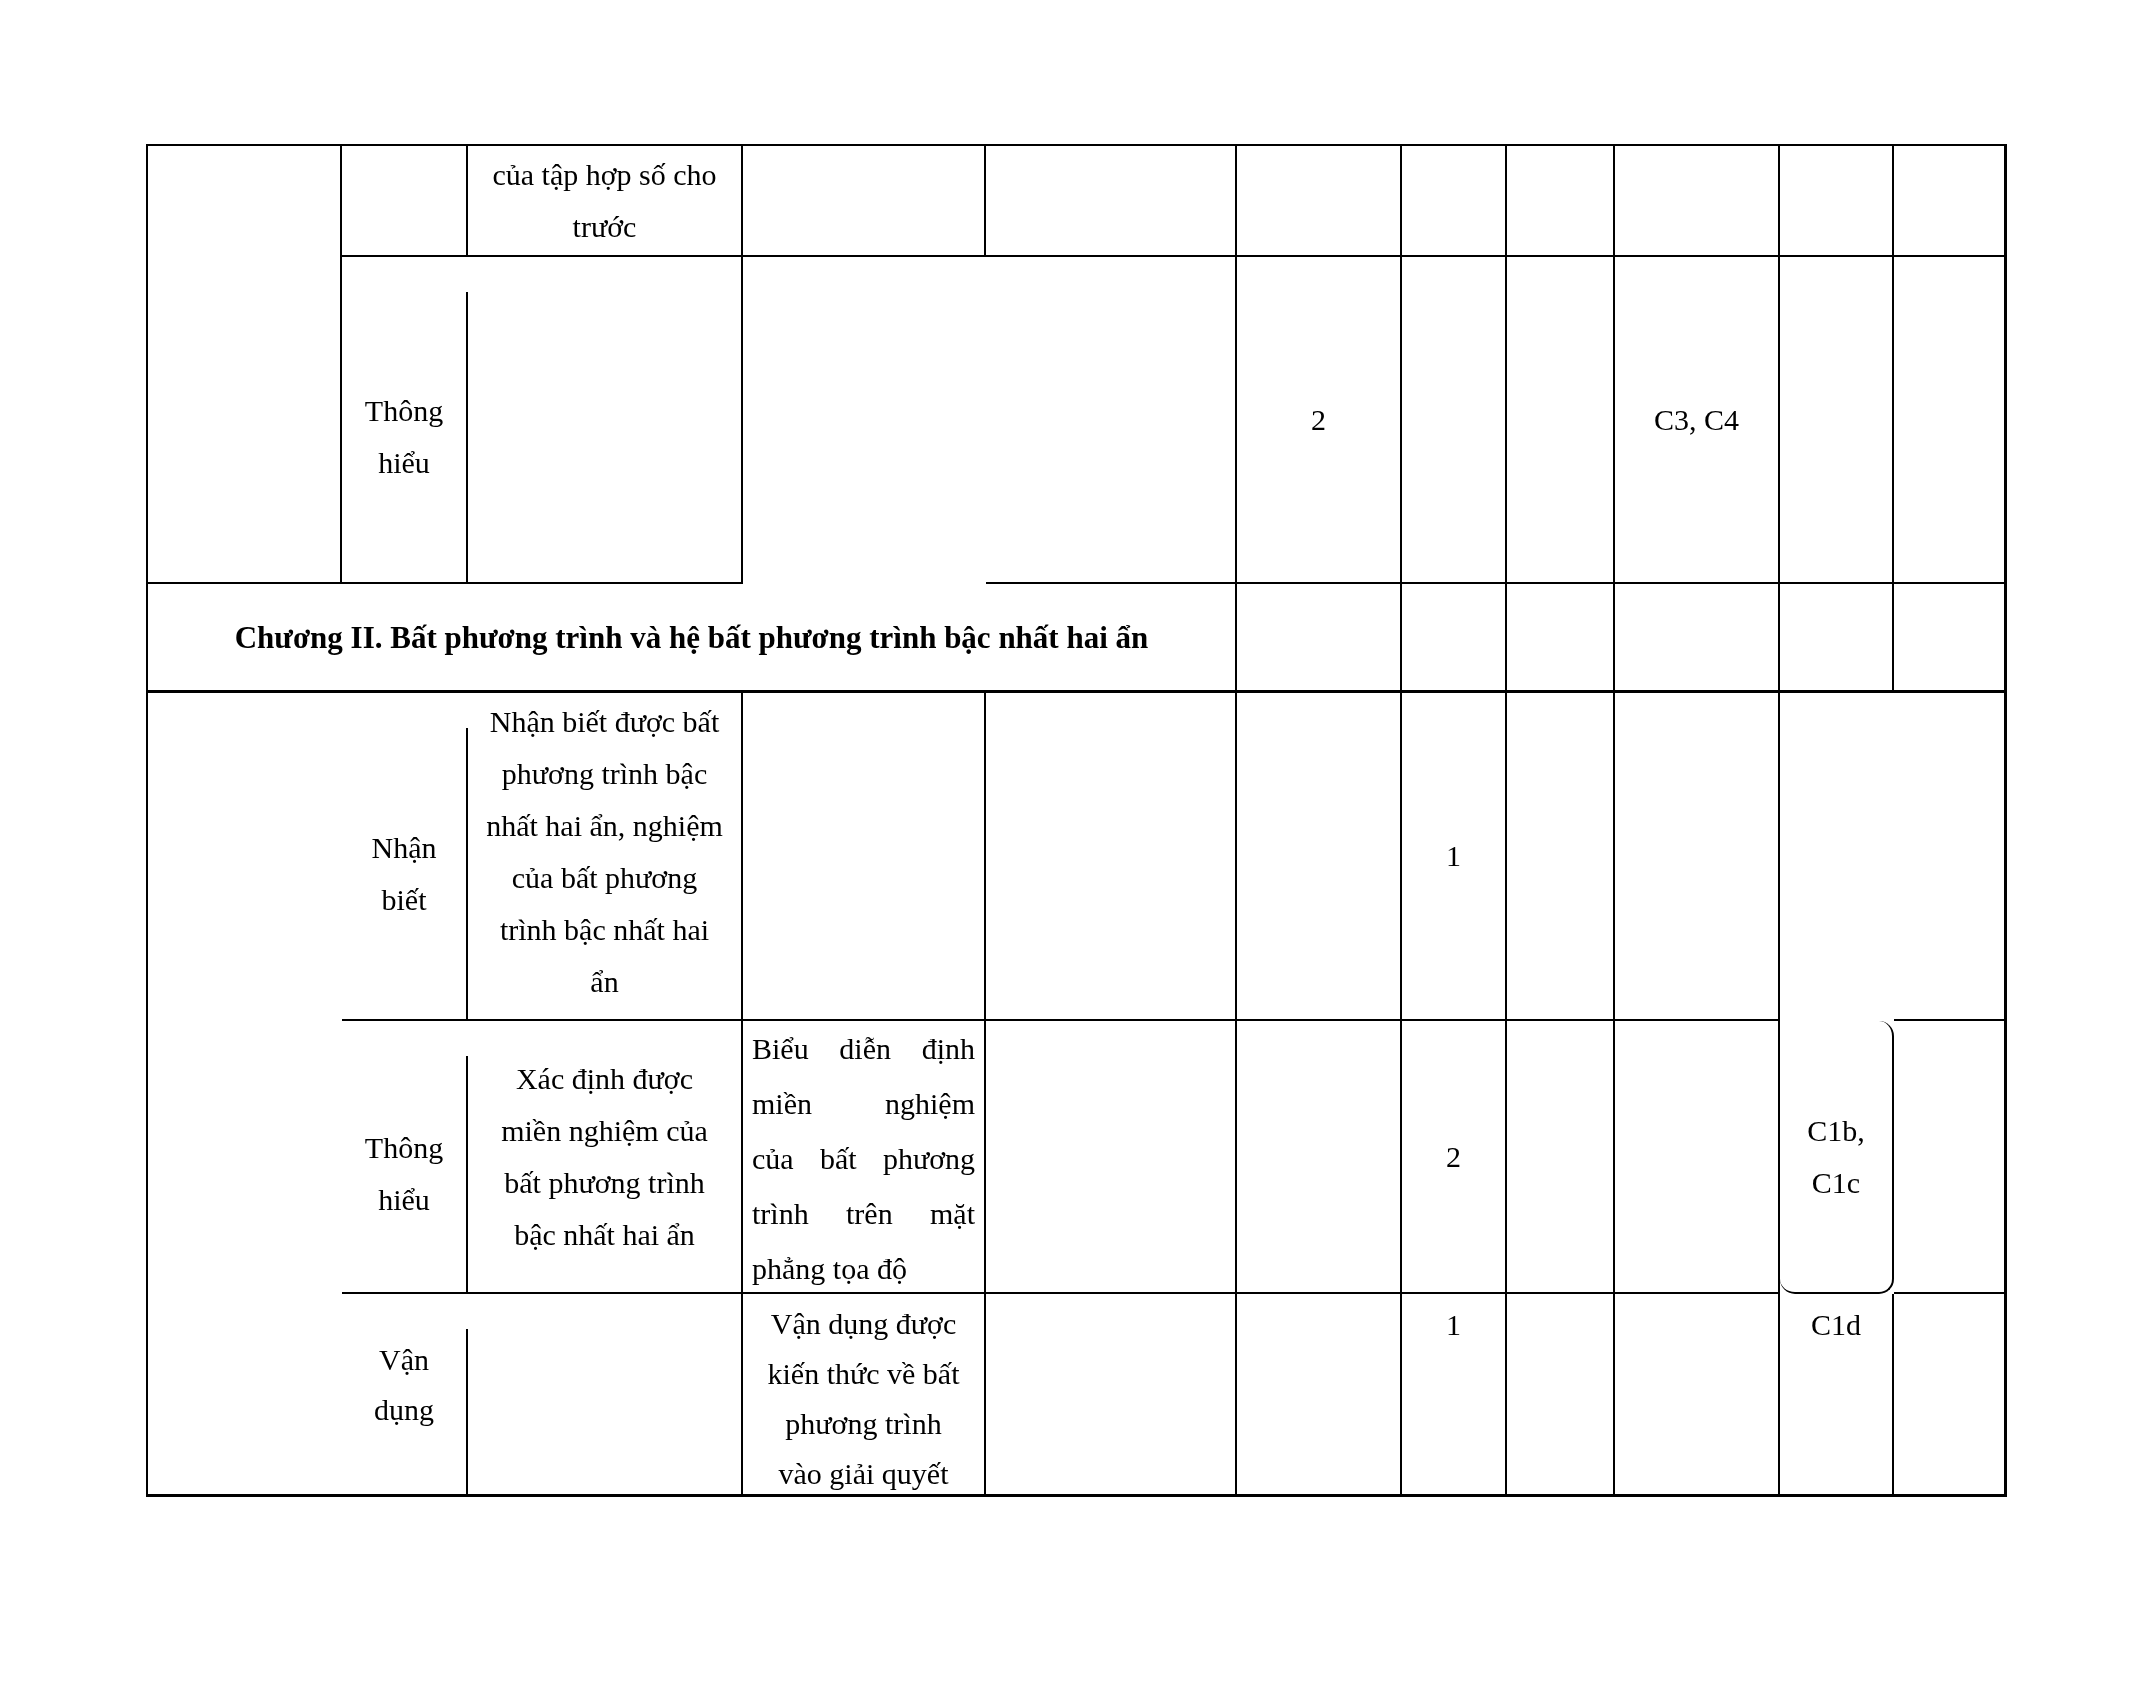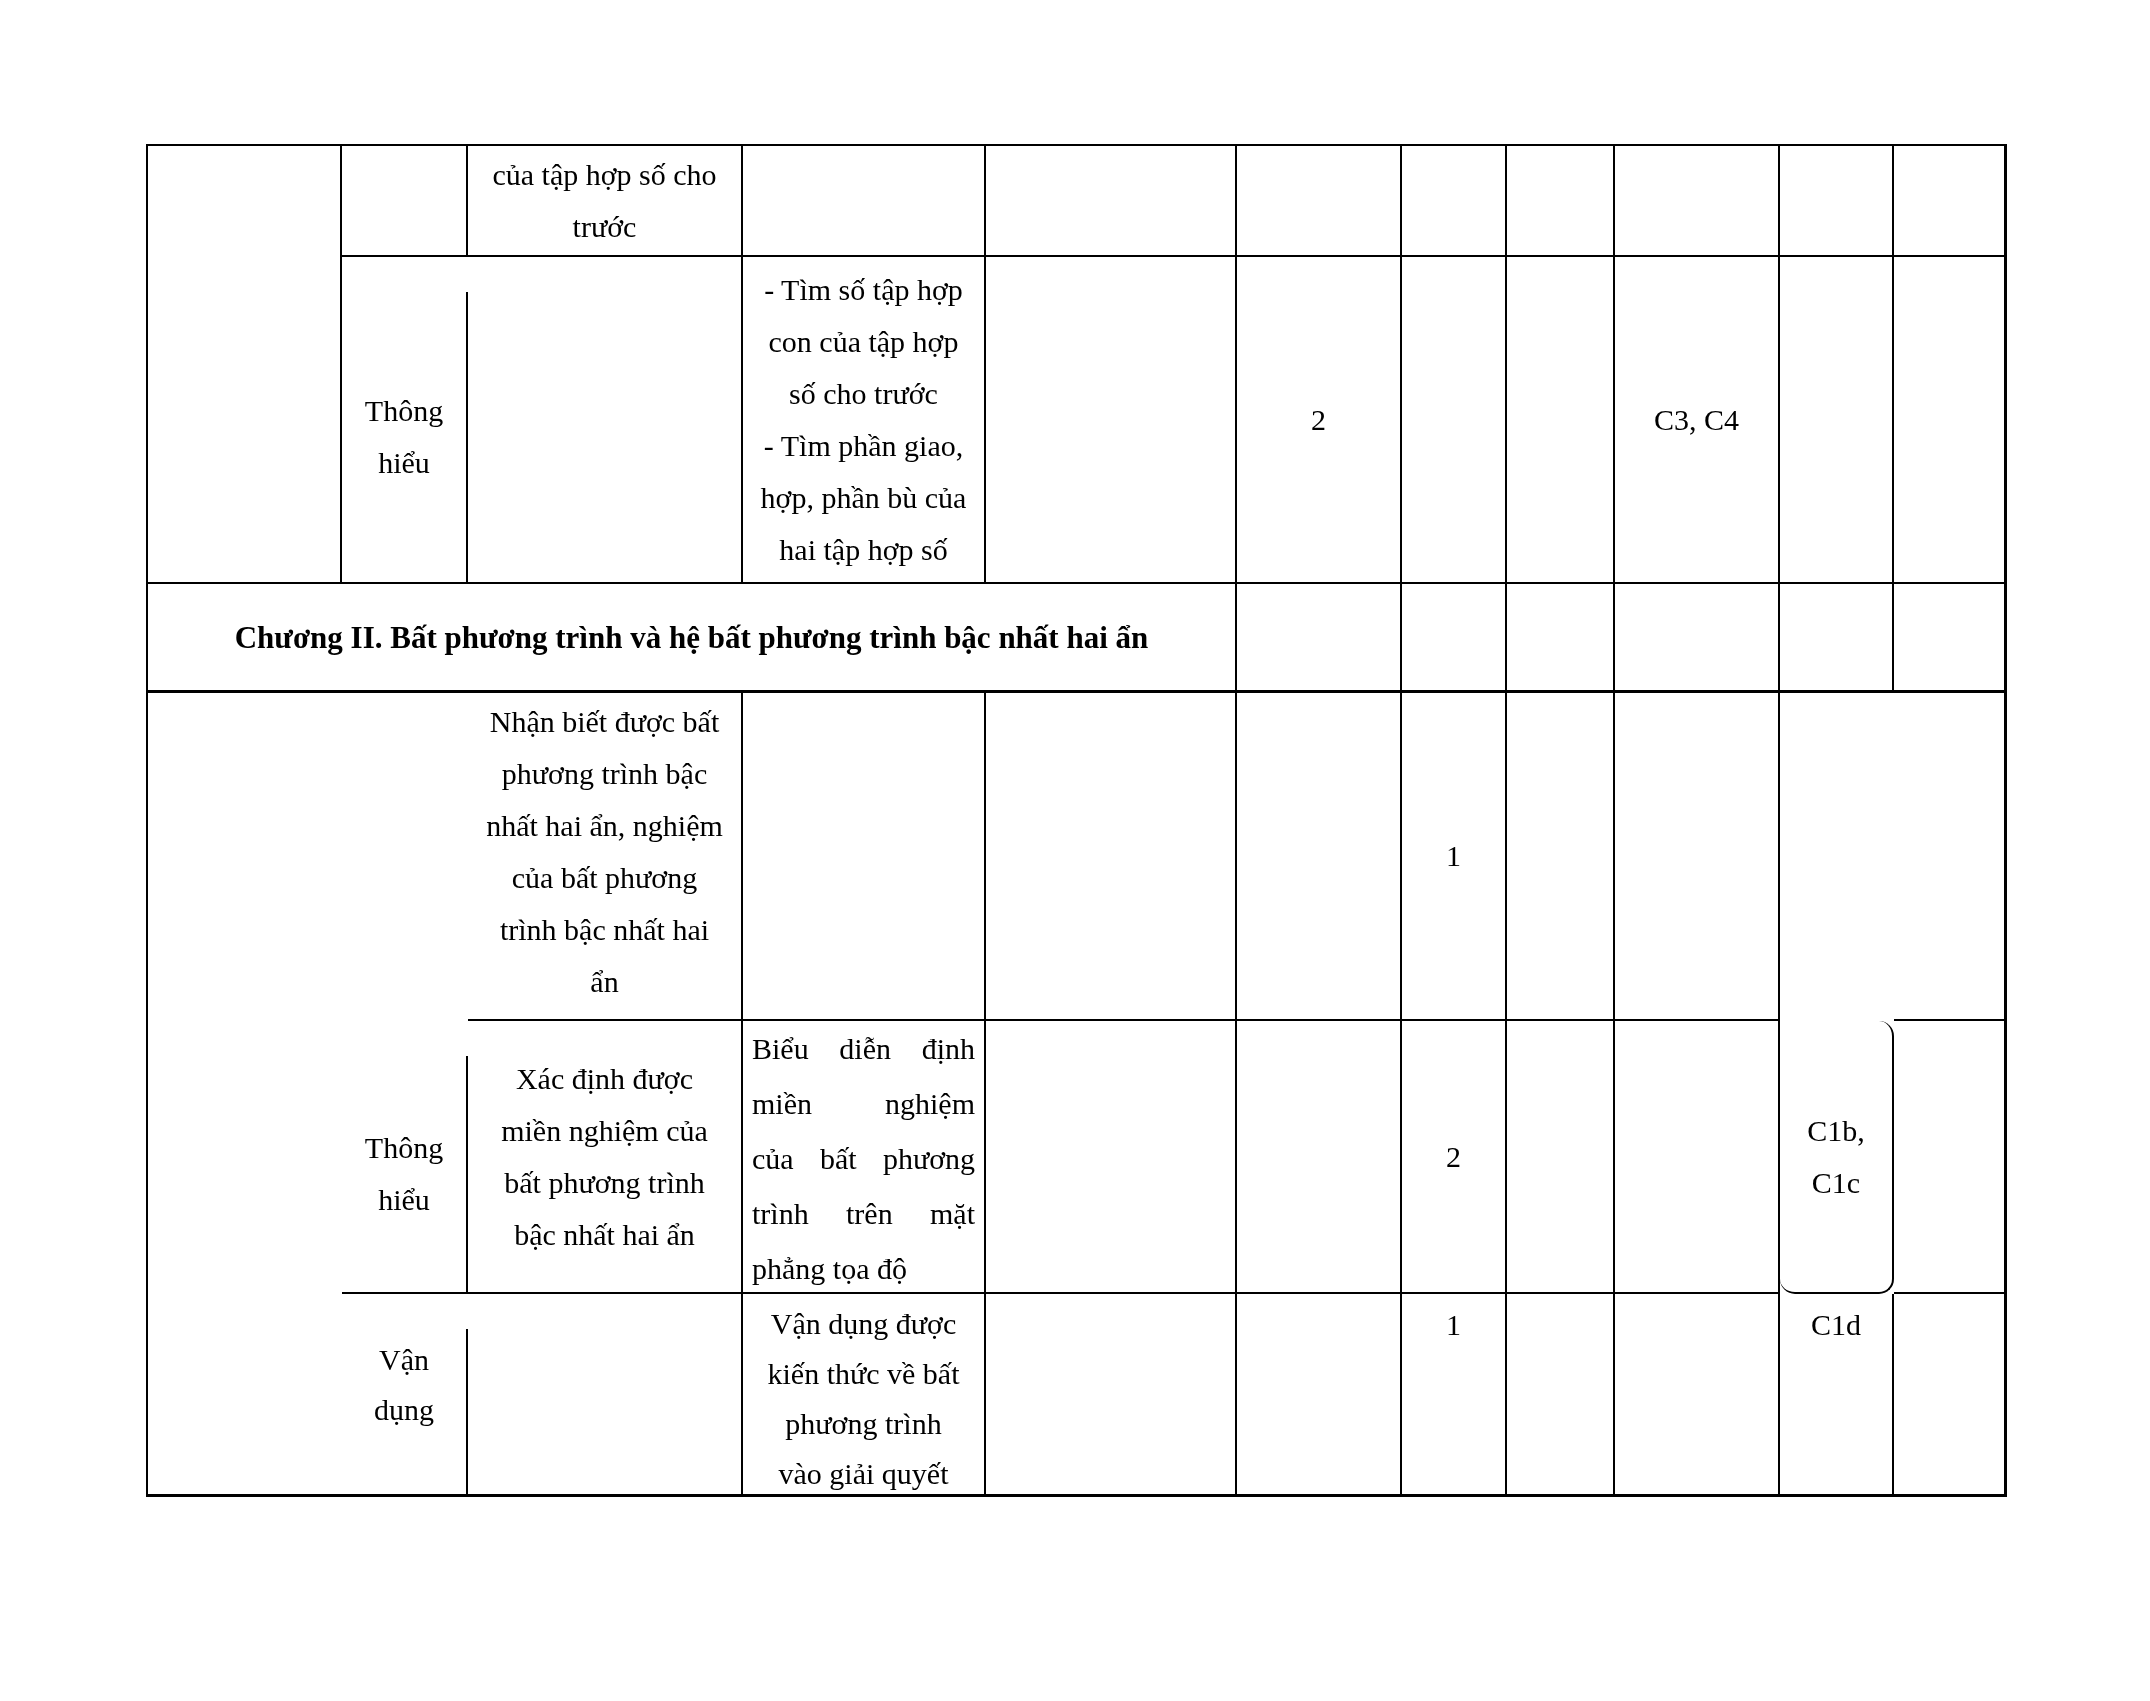--- a/index.html
+++ b/index.html
@@ -75,28 +75,20 @@
     <div class="cell" style="grid-column:8;grid-row:1;"></div>
     <div class="cell" style="grid-column:9;grid-row:1;"></div>
     <div class="cell" style="grid-column:10;grid-row:1;"></div>
     <div class="cell nb-r" style="grid-column:11;grid-row:1;"></div>
 
     <div class="cell b" style="grid-column:2;grid-row:2;">
       <div class="txt">Thông
 hiểu</div>
     </div>
     <div class="cell" style="grid-column:3;grid-row:2;"></div>
-    <div class="cell" style="grid-column:4;grid-row:2;">
-      <div class="txt">- Tìm số tập hợp
-con của tập hợp
-số cho trước
-- Tìm phần giao,
-hợp, phần bù của
-hai tập hợp số</div>
-    </div>
     <div class="cell" style="grid-column:5;grid-row:2;"></div>
     <div class="cell" style="grid-column:6;grid-row:2;">
       <div class="txt">2</div>
     </div>
     <div class="cell" style="grid-column:7;grid-row:2;"></div>
     <div class="cell" style="grid-column:8;grid-row:2;"></div>
     <div class="cell" style="grid-column:9;grid-row:2;">
       <div class="txt">C3, C4</div>
     </div>
     <div class="cell" style="grid-column:10;grid-row:2;"></div>
@@ -106,20 +98,24 @@
       <div class="txt chapter">Chương II. Bất phương trình và hệ bất phương trình bậc nhất hai ẩn</div>
     </div>
     <div class="cell thick-b" style="grid-column:6;grid-row:3;"></div>
     <div class="cell thick-b" style="grid-column:7;grid-row:3;"></div>
     <div class="cell thick-b" style="grid-column:8;grid-row:3;"></div>
     <div class="cell thick-b" style="grid-column:9;grid-row:3;"></div>
     <div class="cell thick-b" style="grid-column:10;grid-row:3;"></div>
     <div class="cell thick-b nb-r" style="grid-column:11;grid-row:3;"></div>
 
 
+    <div class="cell b" style="grid-column:2;grid-row:4;">
+      <div class="txt">Nhận
+biết</div>
+    </div>
     <div class="cell top pt4" style="grid-column:3;grid-row:4;">
       <div class="txt">Nhận biết được bất
 phương trình bậc
 nhất hai ẩn, nghiệm
 của bất phương
 trình bậc nhất hai
 ẩn</div>
     </div>
     <div class="cell" style="grid-column:4;grid-row:4;"></div>
     <div class="cell" style="grid-column:5;grid-row:4;"></div>

